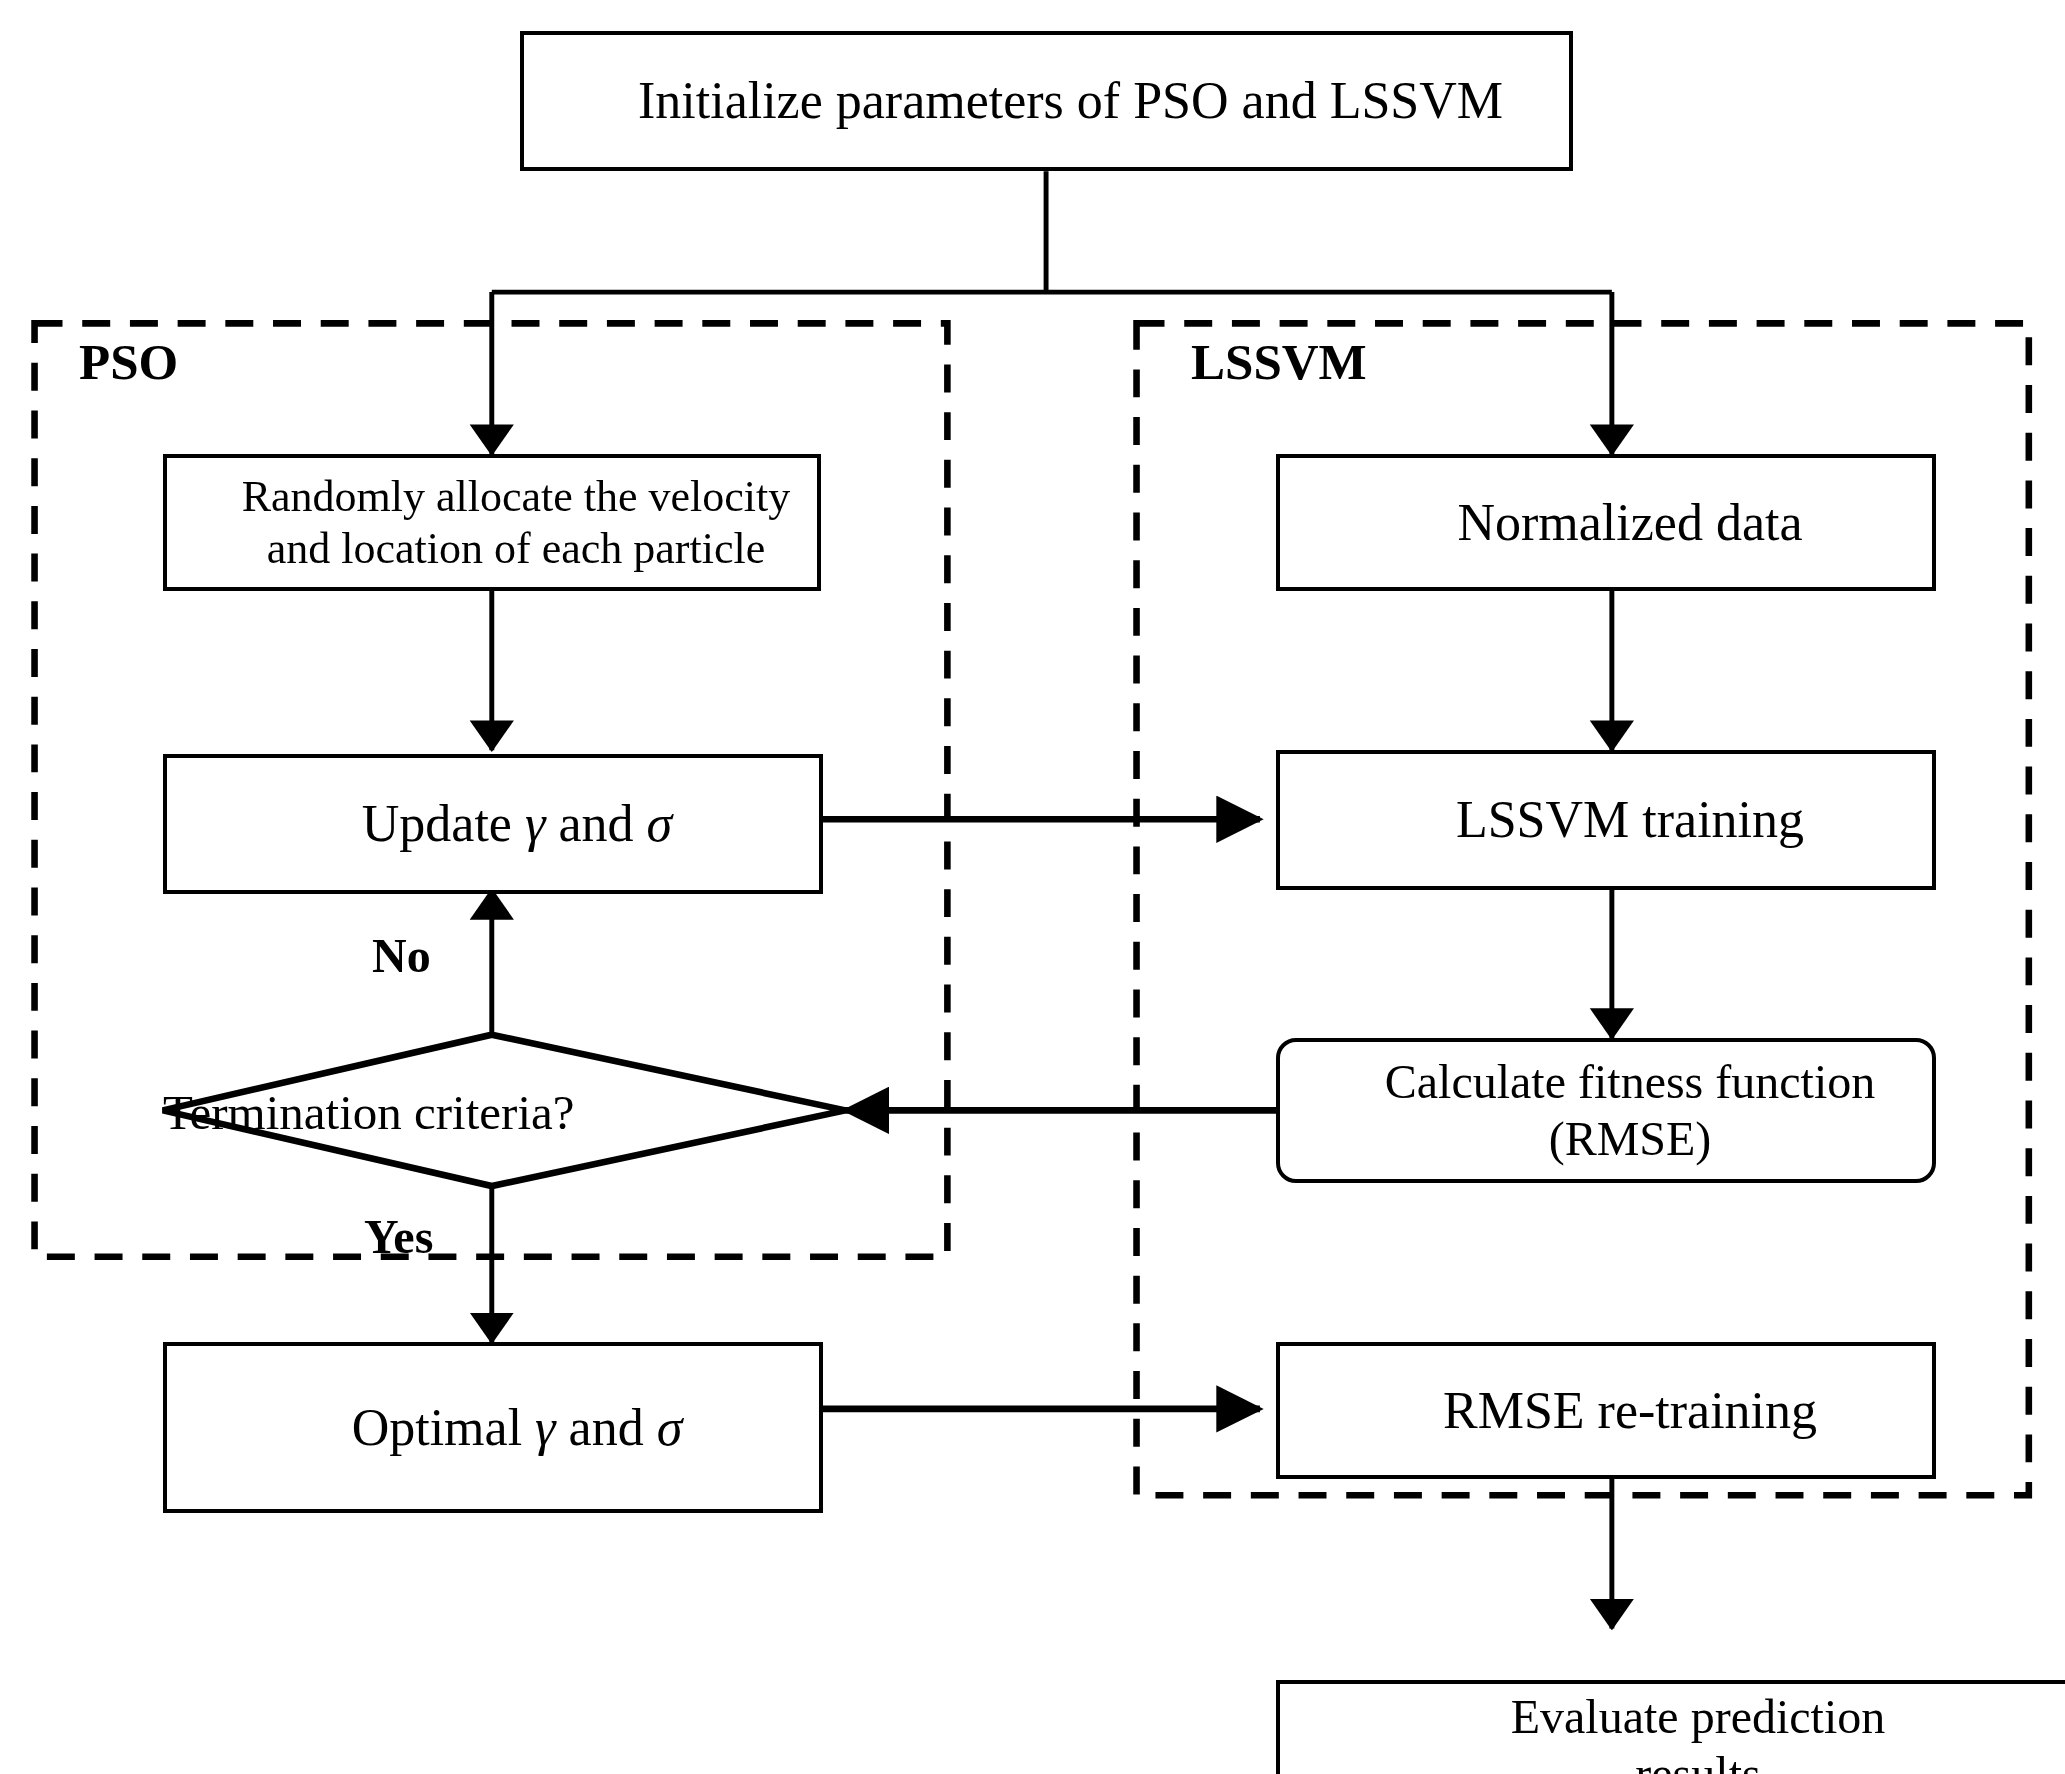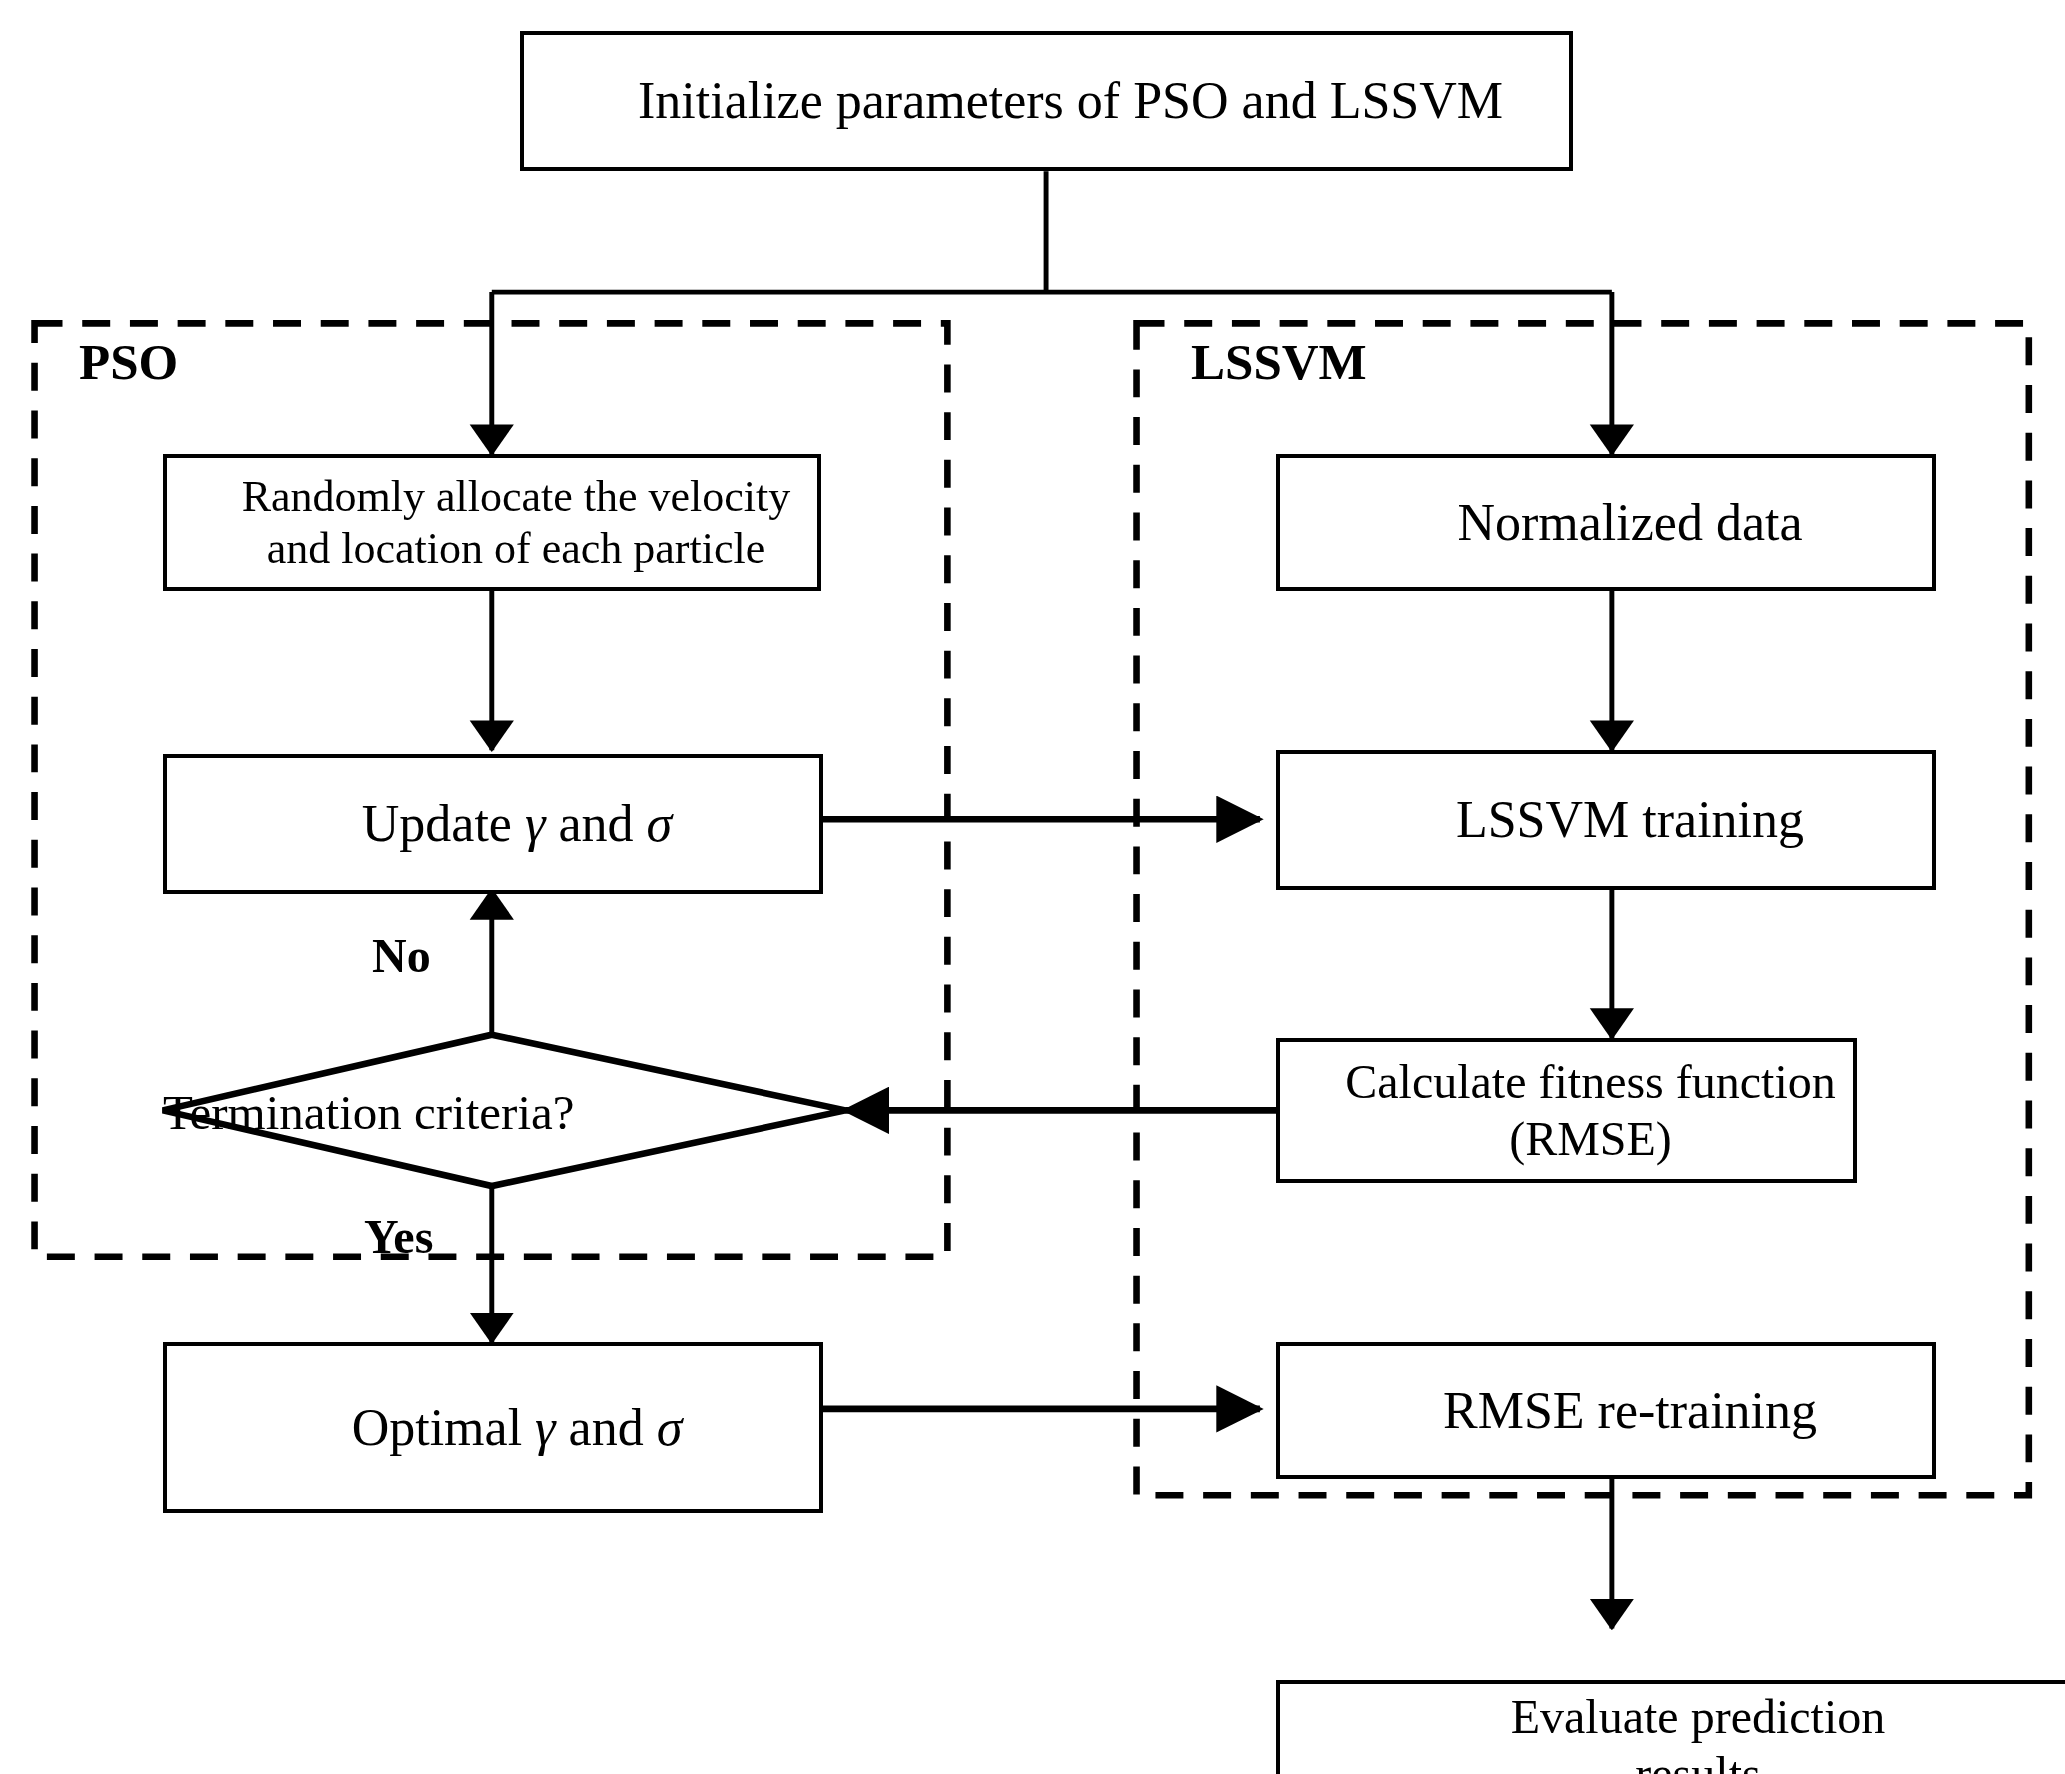--- a/index.html
+++ b/index.html
@@ -144,21 +144,21 @@
   </div>
 
   <div class="node-box fs-big" style="left:1276px; top:454px; width:660px; height:137px;">
     <span class="node-label">Normalized data</span>
   </div>
 
   <div class="node-box fs-big" style="left:1276px; top:750px; width:660px; height:140px;">
     <span class="node-label">LSSVM training</span>
   </div>
 
-  <div class="node-box fs-mid" style="left:1276px; top:1038px; width:581px; height:145px;">
+  <div class="node-box fs-mid" style="left:1276px; top:1038px; width:660px; height:145px;border-radius:20px;">
     <span class="node-label">Calculate fitness function
 (RMSE)</span>
   </div>
 
   <div class="node-box fs-big" style="left:1276px; top:1342px; width:660px; height:137px;">
     <span class="node-label">RMSE re-training</span>
   </div>
 
   <div class="node-box fs-mid" style="left:1276px; top:1680px; width:796px; height:132px;">
     <span class="node-label">Evaluate prediction

